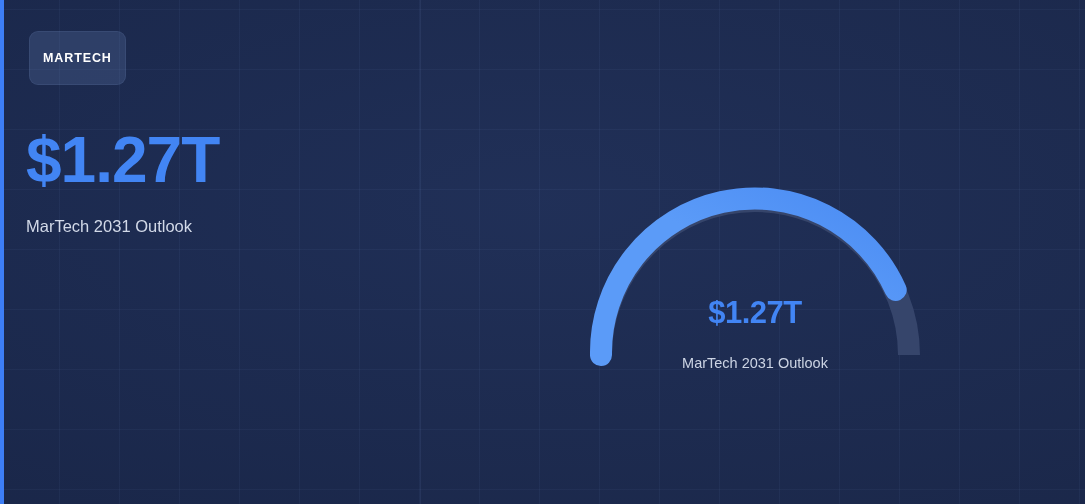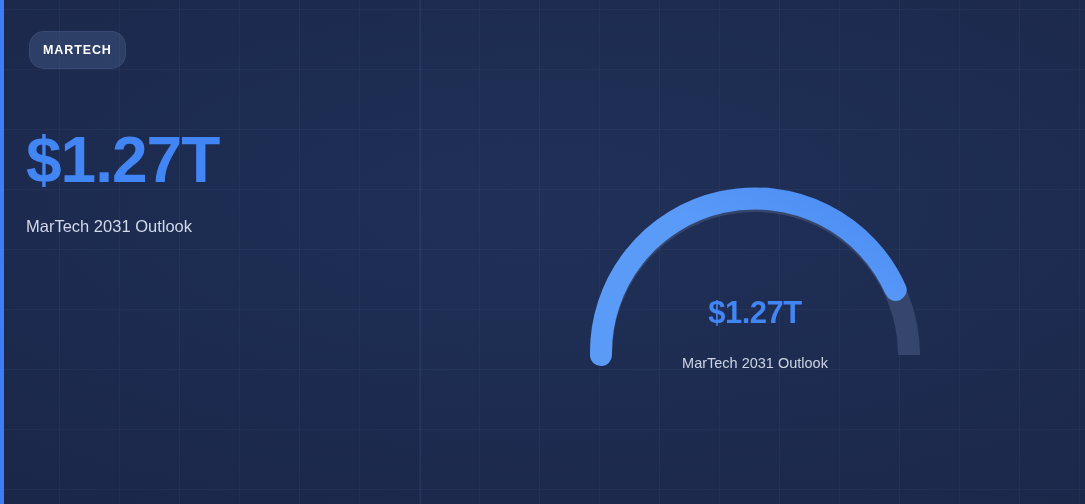--- a/index.html
+++ b/index.html
@@ -59,22 +59,22 @@
     pointer-events: none;
   }
 
   
   .badge {
     position: absolute;
     left: 29px; top: 31px;
     height: 30px;
     display: flex;
     align-items: center;
-    padding: 4px 14px;
-    border-radius: 15px;
+    padding: 12px 14px;
+    border-radius: 9px;
     background: rgba(116,142,196,0.22);
     box-shadow: inset 0 0 0 1px rgba(150,175,225,0.10);
   }
   .badge-label {
     color: #ffffff;
     font-size: 12.5px;
     font-weight: bold;
     letter-spacing: 0.9px;
   }
 

